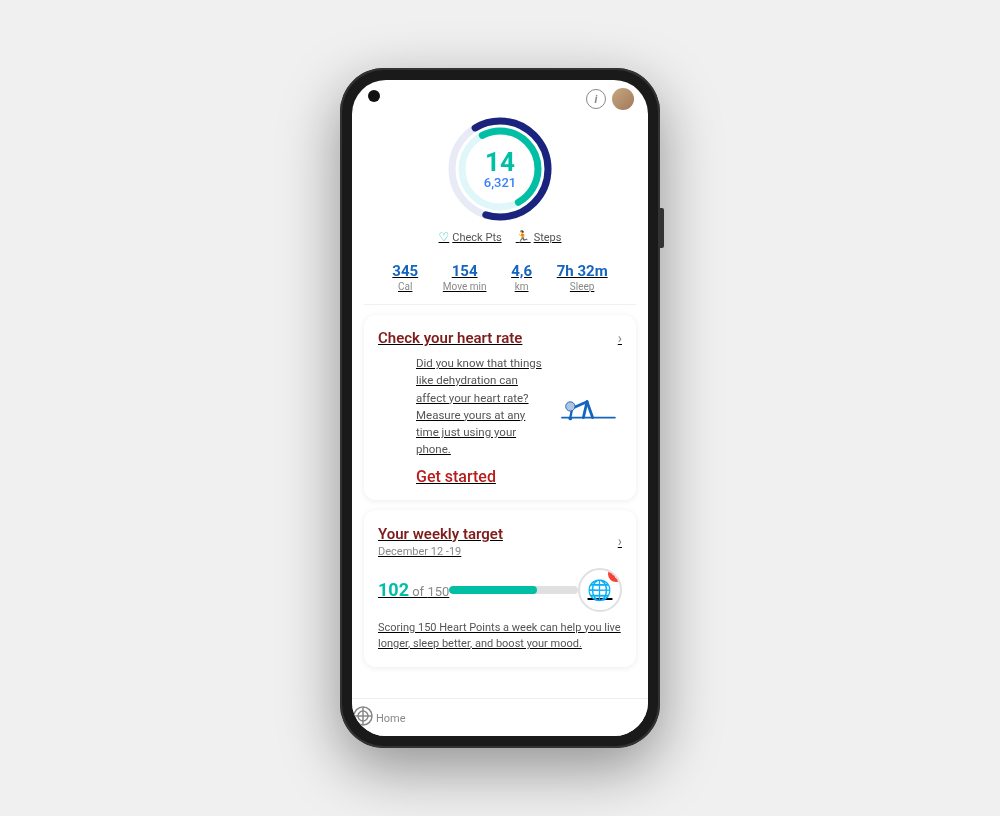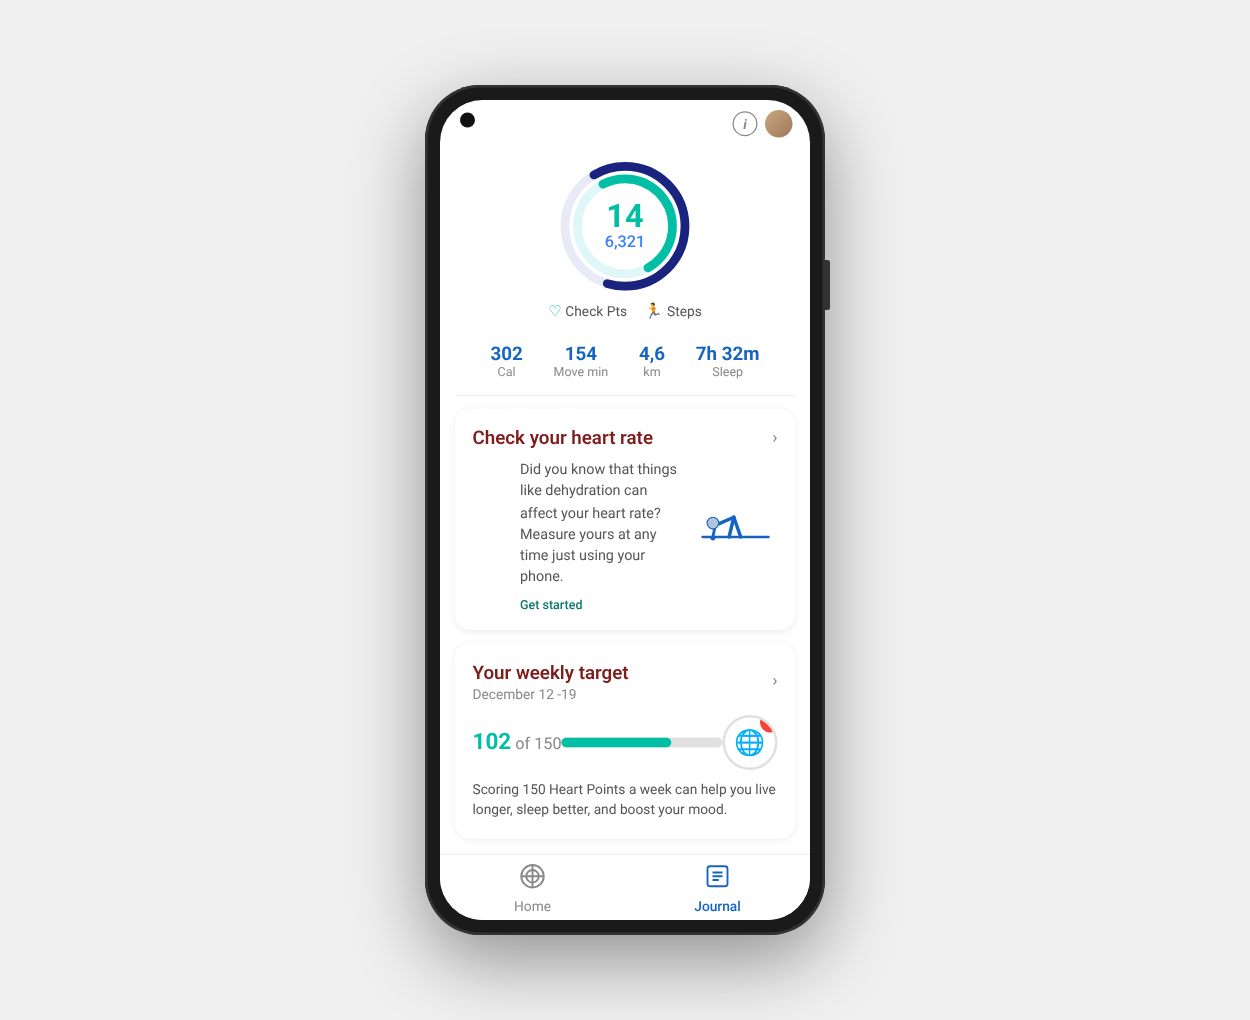--- a/index.html
+++ b/index.html
@@ -75,22 +75,23 @@
       height: 22px;
       border-radius: 50%;
       background: linear-gradient(135deg, #c8a882, #a0785a);
       overflow: hidden;
     }
 
     
     .scroll-content {
       flex: 1;
       overflow-y: auto;
-      padding-top: 36px;
+      padding-top: 24px;
       scrollbar-width: none;
+      text-decoration: underline;
     }
     .scroll-content::-webkit-scrollbar { display: none; }
 
     
     .ring-section {
       display: flex;
       flex-direction: column;
       align-items: center;
       padding: 10px 0 8px;
     }
@@ -219,22 +220,22 @@
     .heart-card-img {
       width: 70px;
       height: 70px;
       flex-shrink: 0;
       display: flex;
       align-items: flex-end;
       justify-content: center;
     }
 
     .get-started {
-      color: #0f766e;
-      font-size: 10px;
+      color: #b91c1c;
+      font-size: 16px;
       font-weight: 500;
       margin-top: 8px;
       cursor: pointer;
     }
 
     
     .weekly-card {
       margin: 0 12px 10px;
       background: #fff;
       border-radius: 12px;
@@ -326,21 +327,21 @@
     .bottom-nav {
       display: flex;
       border-top: 1px solid #eee;
       padding: 6px 0 4px;
       background: #fff;
     }
 
     .nav-item {
       flex: 1;
       display: flex;
-      flex-direction: column;
+      flex-direction: row;
       align-items: center;
       gap: 2px;
       cursor: pointer;
     }
 
     .nav-icon {
       font-size: 20px;
     }
 
     .nav-label {
@@ -417,21 +418,21 @@
           </div>
           <div class="legend-item">
             <span class="legend-steps">🏃</span>
             <span>Steps</span>
           </div>
         </div>
       </div>
 
       <div class="stats-row">
         <div class="stat-item">
-          <div class="stat-value">302</div>
+          <div class="stat-value">345</div>
           <div class="stat-label">Cal</div>
         </div>
         <div class="stat-item">
           <div class="stat-value">154</div>
           <div class="stat-label">Move min</div>
         </div>
         <div class="stat-item">
           <div class="stat-value">4,6</div>
           <div class="stat-label">km</div>
         </div>
@@ -504,27 +505,16 @@
         <span class="nav-icon">
           <svg width="22" height="22" viewBox="0 0 22 22" fill="none">
             <circle cx="11" cy="11" r="9" stroke="#888" stroke-width="1.5" fill="none"></circle>
             <circle cx="11" cy="11" r="5" stroke="#888" stroke-width="1.5" fill="none"></circle>
             <line x1="11" y1="2" x2="11" y2="20" stroke="#888" stroke-width="1.5"></line>
             <line x1="2" y1="11" x2="20" y2="11" stroke="#888" stroke-width="1.5"></line>
           </svg>
         </span>
         <span class="nav-label" style="color:#888">Home</span>
       </div>
-      <div class="nav-item active">
-        <span class="nav-icon">
-          <svg width="22" height="22" viewBox="0 0 22 22" fill="none">
-            <rect x="3" y="3" width="16" height="16" rx="2" stroke="#1565c0" stroke-width="1.5" fill="none"></rect>
-            <line x1="7" y1="8" x2="15" y2="8" stroke="#1565c0" stroke-width="1.5"></line>
-            <line x1="7" y1="11" x2="15" y2="11" stroke="#1565c0" stroke-width="1.5"></line>
-            <line x1="7" y1="14" x2="12" y2="14" stroke="#1565c0" stroke-width="1.5"></line>
-          </svg>
-        </span>
-        <span class="nav-label" style="color:#1565c0; font-weight:500">Journal</span>
-      </div>
     </div>
 
   </div>
 </div>
 
 </body></html>

